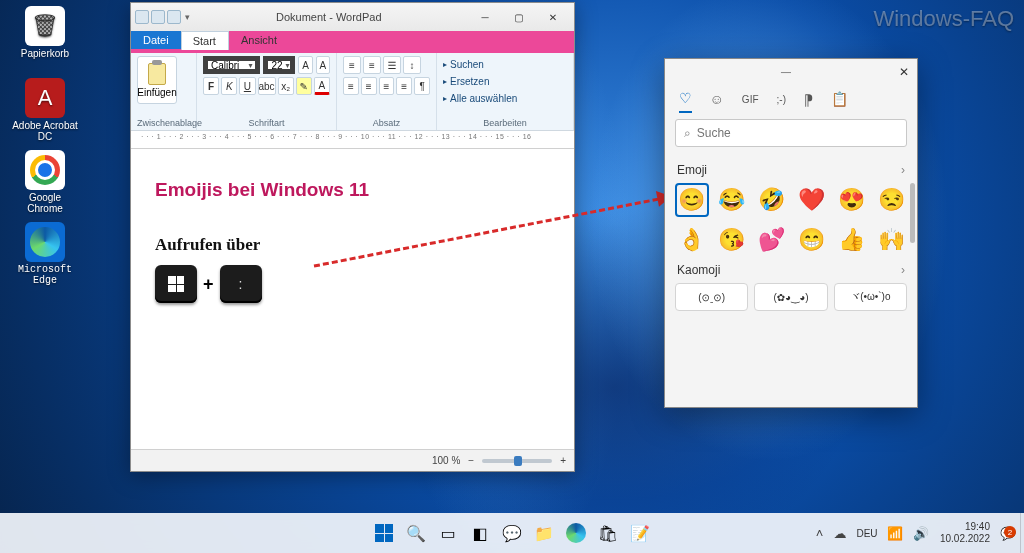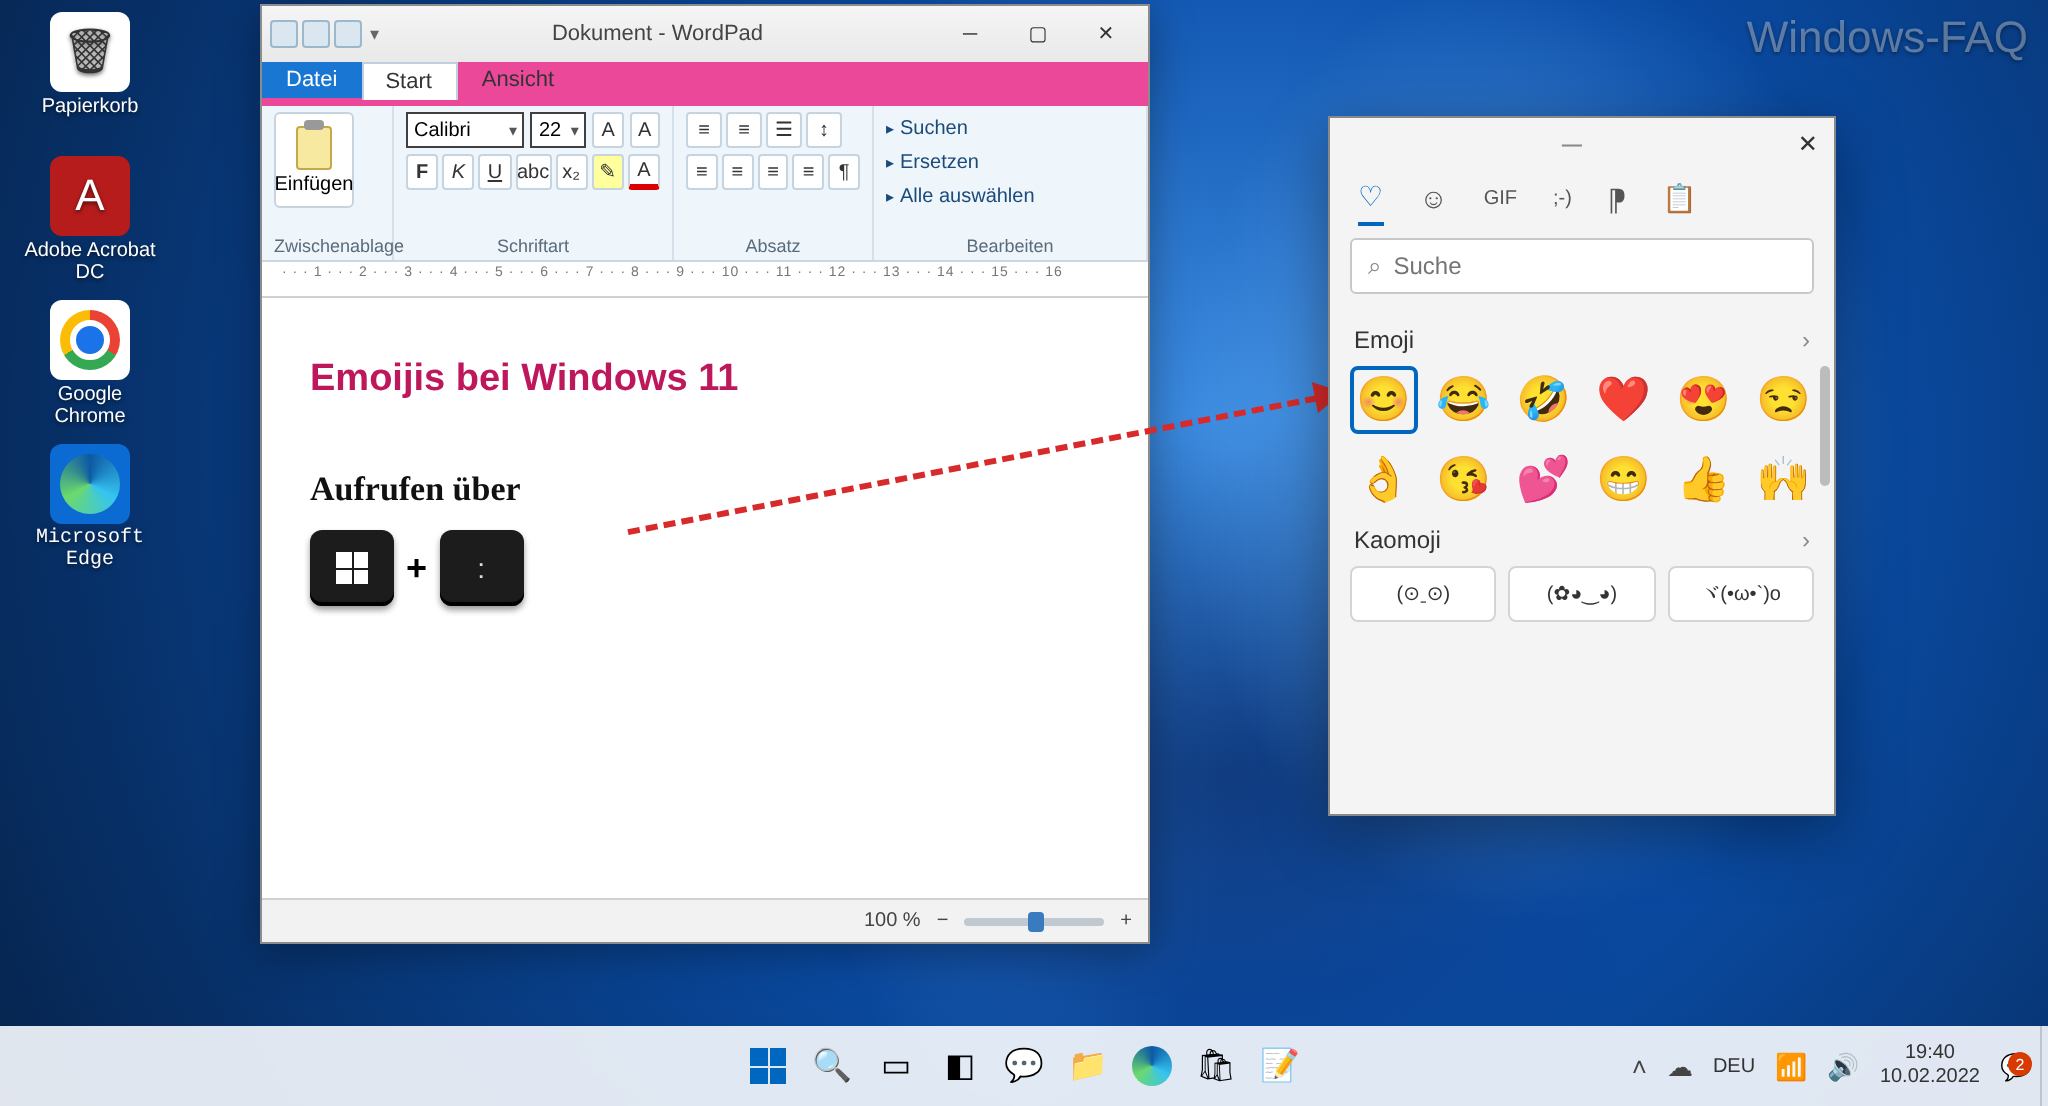--- a/index.html
+++ b/index.html
@@ -69,21 +69,21 @@
 .ribbon-tab { padding: 3px 12px; color:#333; }
 .ribbon-tab.active { background:#fff; border:1px solid #c0d0de; border-bottom:none;padding-left:11px; }
 
 .ribbon { background:#eef5fb; border-bottom:1px solid #cfd8e0; display:flex; font-size:10px; height:78px; }
 .rgrp { border-right:1px solid #d5e0ea; padding: 3px 6px 2px; display:flex; flex-direction:column; justify-content:space-between; }
 .rgrp-label { text-align:center; color:#5a6b7a; font-size:9px; margin-top:2px; }
 .paste-btn { width:40px; height:48px; border:1px solid #c6d4e0; border-radius:3px; background:#fff; display:flex; flex-direction:column; align-items:center; justify-content:center; gap:2px; }
 .clip-icon { width:18px; height:22px; background:#f7e9a0; border:1px solid #c4a94a; border-radius:2px; position:relative; }
 .clip-icon::before { content:""; position:absolute; top:-4px; left:3px; width:10px; height:5px; background:#999; border-radius:2px; }
 .font-row { display:flex; gap:3px; align-items:center; margin-bottom:3px; }
-.combo { height:18px; border:1px solid #404040; background:#fff; padding:0 3px; font-size:10px; display:flex; align-items:center; justify-content:space-between; }
+.combo { height:18px; border:5px solid #404040; background:#fff; padding:0 3px; font-size:10px; display:flex; align-items:center; justify-content:space-between; }
 .combo::after { content:"▾"; font-size:8px; color:#555; margin-left:3px; }
 .btnrow { display:flex; gap:2px; }
 .rb { width:18px; height:18px; border:1px solid #c6d4e0; background:#fff; border-radius:2px; display:flex; align-items:center; justify-content:center; font-size:10px; color:#333; }
 .rlink { color:#1a4b7a; display:flex; align-items:center; gap:3px; height:16px; }
 .rlink::before { content:"▸"; font-size:8px; }
 
 .ruler { height:18px; background:#fff; border-bottom:1px solid #d0d0d0; font-size:7px; color:#777; padding:2px 10px; white-space:nowrap; overflow:hidden; letter-spacing:0.5px; }
 
 .docarea { flex:1; background:#fff; padding: 30px 24px; overflow:hidden; }
 .docarea h1 { font-size:19px; font-weight:700; color:#be185d; margin-bottom:34px; }
@@ -134,21 +134,21 @@
   position:absolute; bottom:0; left:0; right:0; height:40px;
   background: rgba(243,246,252,0.92); backdrop-filter: blur(6px);
   display:flex; align-items:center; justify-content:center;
 }
 .tb-center { display:flex; gap:6px; align-items:center; }
 .tb-icon { width:26px; height:26px; border-radius:4px; display:flex; align-items:center; justify-content:center; font-size:16px; }
 .tb-start { display:grid; grid-template-columns:1fr 1fr; gap:1px; width:18px; height:18px; }
 .tb-start div { background:#0067c0; }
 .tb-tray { position:absolute; right:10px; display:flex; align-items:center; gap:10px; font-size:10px; color:#333; }
 .tray-icon { font-size:13px; color:#444; }
-.tb-clock { text-align:center; line-height:12px; }
+.tb-clock { text-align:right; line-height:12px; }
 .tb-strip { position:absolute; right:0; top:0; bottom:0; width:4px; border-left:1px solid rgba(0,0,0,0.15); }
 .tb-badge { position:absolute; bottom:2px; right:-2px; background:#d83b01; color:#fff; border-radius:50%; width:12px; height:12px; font-size:8px; display:flex; align-items:center; justify-content:center; }
 </style>
 </head>
 <body>
 
 <div class="swirl"></div>
 <div class="watermark">Windows-FAQ</div>
 
 <div class="desktop-icon" id="di1">

